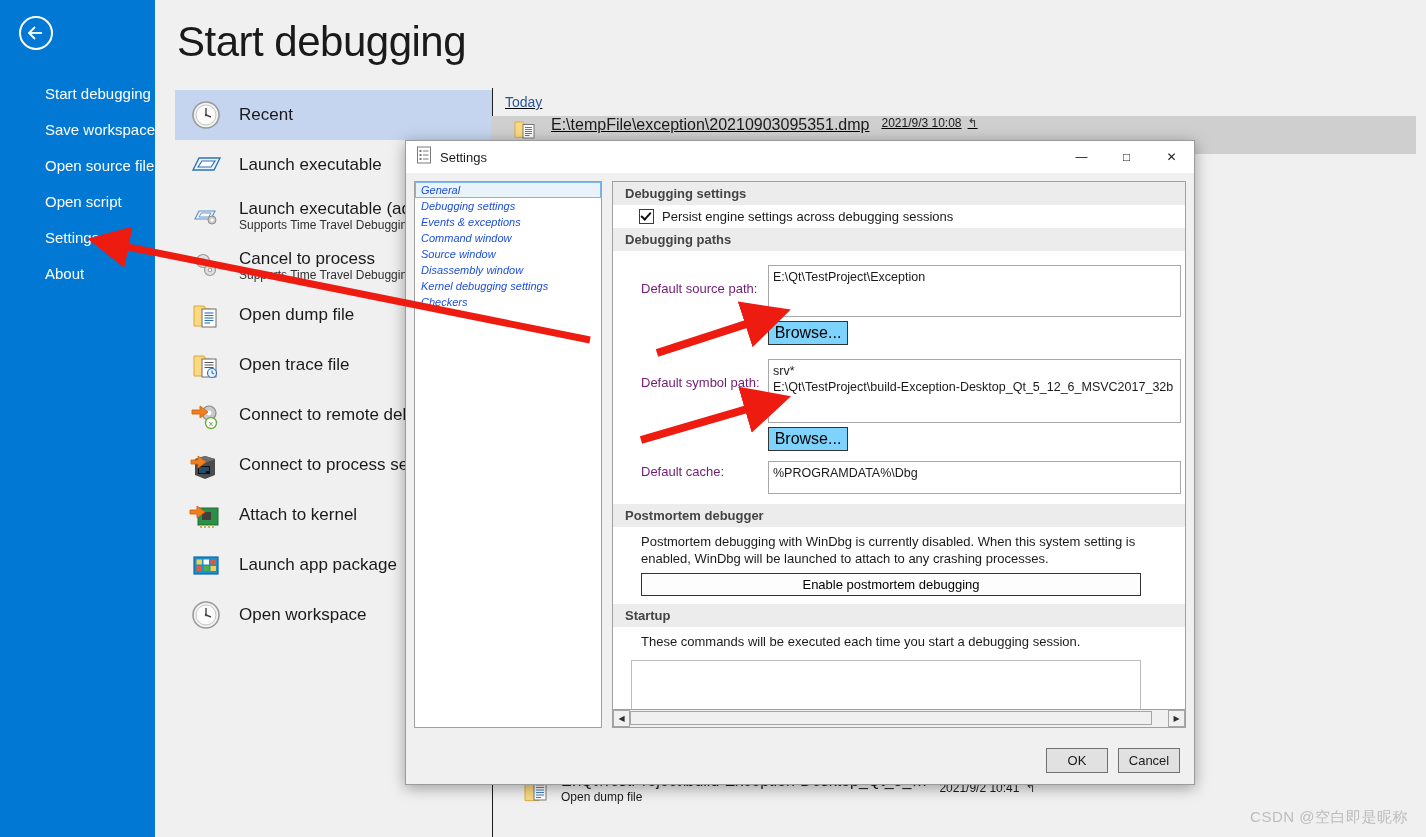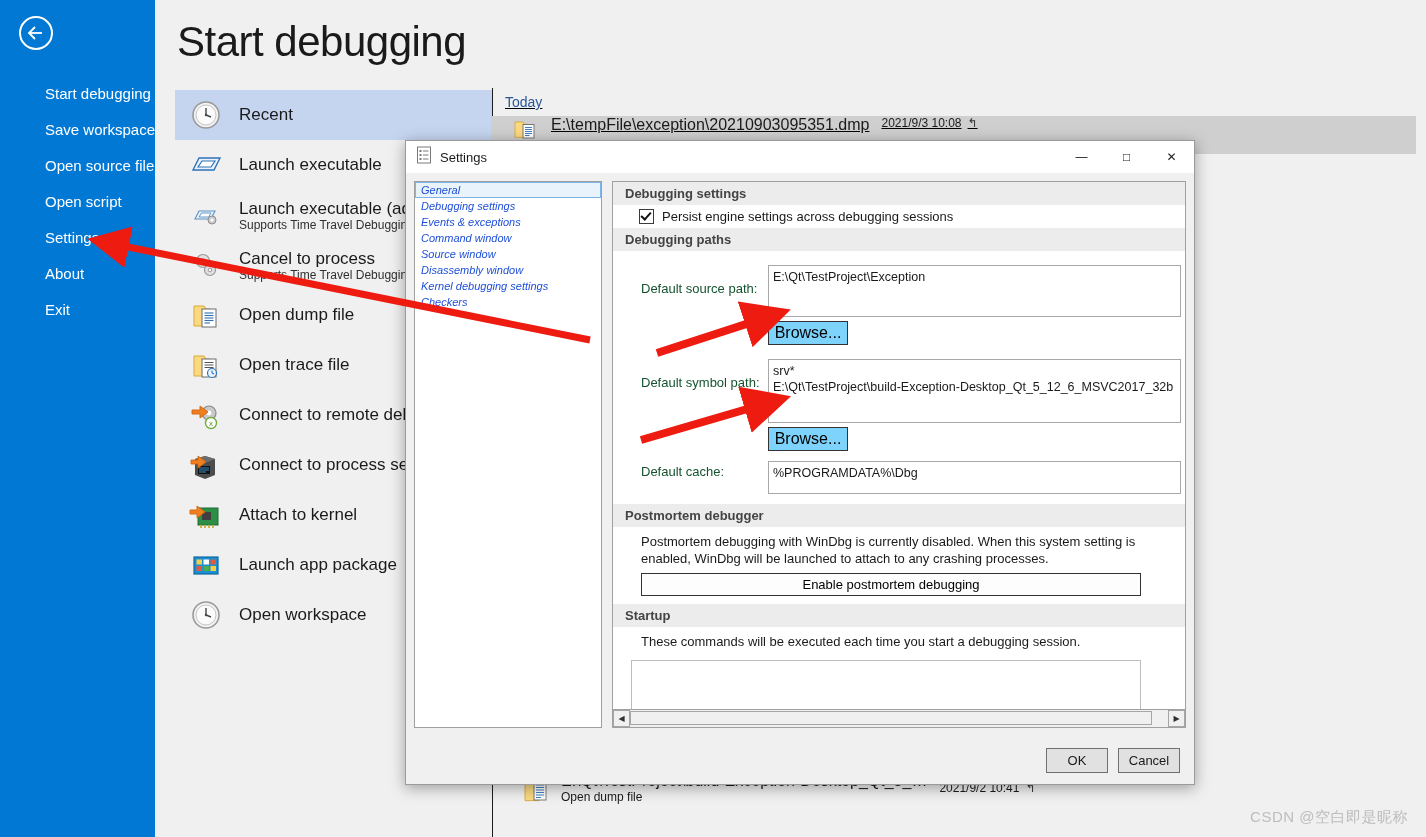--- a/index.html
+++ b/index.html
@@ -243,21 +243,21 @@
 
   .path-row {
     display: flex;
     align-items: flex-start;
     padding: 0;
   }
   .path-label {
     width: 155px;
     flex: 0 0 155px;
     font-size: 13px;
-    color: #14532d;
+    color: #701a75;
     text-align: left;
     padding-left: 28px;
     box-sizing: border-box;
   }
   .tbox {
     border: 1px solid #a8a8a8;
     background: #ffffff;
     font-size: 12.5px;
     color: #1a1a1a;
     padding: 3px 4px;
@@ -611,21 +611,20 @@
           <line x1="2.5" y1="8" x2="15" y2="8" stroke="#ffffff" stroke-width="1.8"></line>
         </svg>
     </div>
     <div class="nav-list">
       <div class="nav-item">Start debugging</div>
       <div class="nav-item">Save workspace</div>
       <div class="nav-item">Open source file</div>
       <div class="nav-item">Open script</div>
       <div class="nav-item">Settings</div>
       <div class="nav-item">About</div>
-      <div class="nav-item">Exit</div>
     </div>
   </div>
 
   <div class="dialog">
 
     <div class="dlg-titlebar">
       <span class="dlg-title-ico">
         <svg width="16" height="18" viewBox="0 0 16 18">
             <rect x="1.5" y="1" width="13" height="16" fill="#ffffff" stroke="#7a7a7a" stroke-width="1"></rect>
             <g fill="#7a7a7a">

